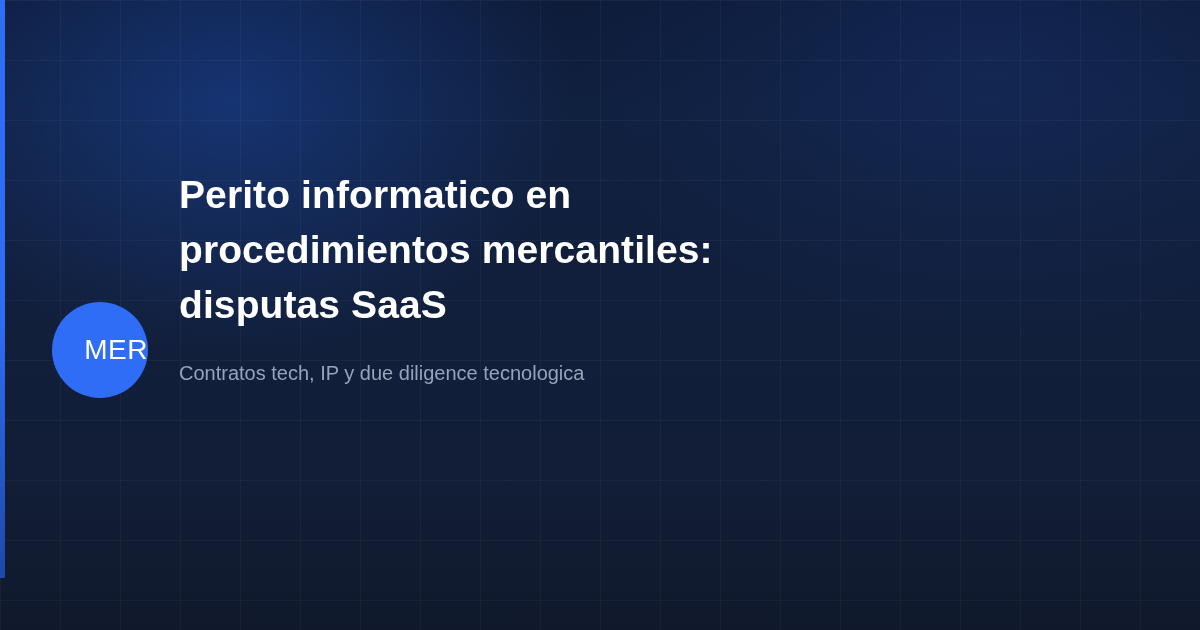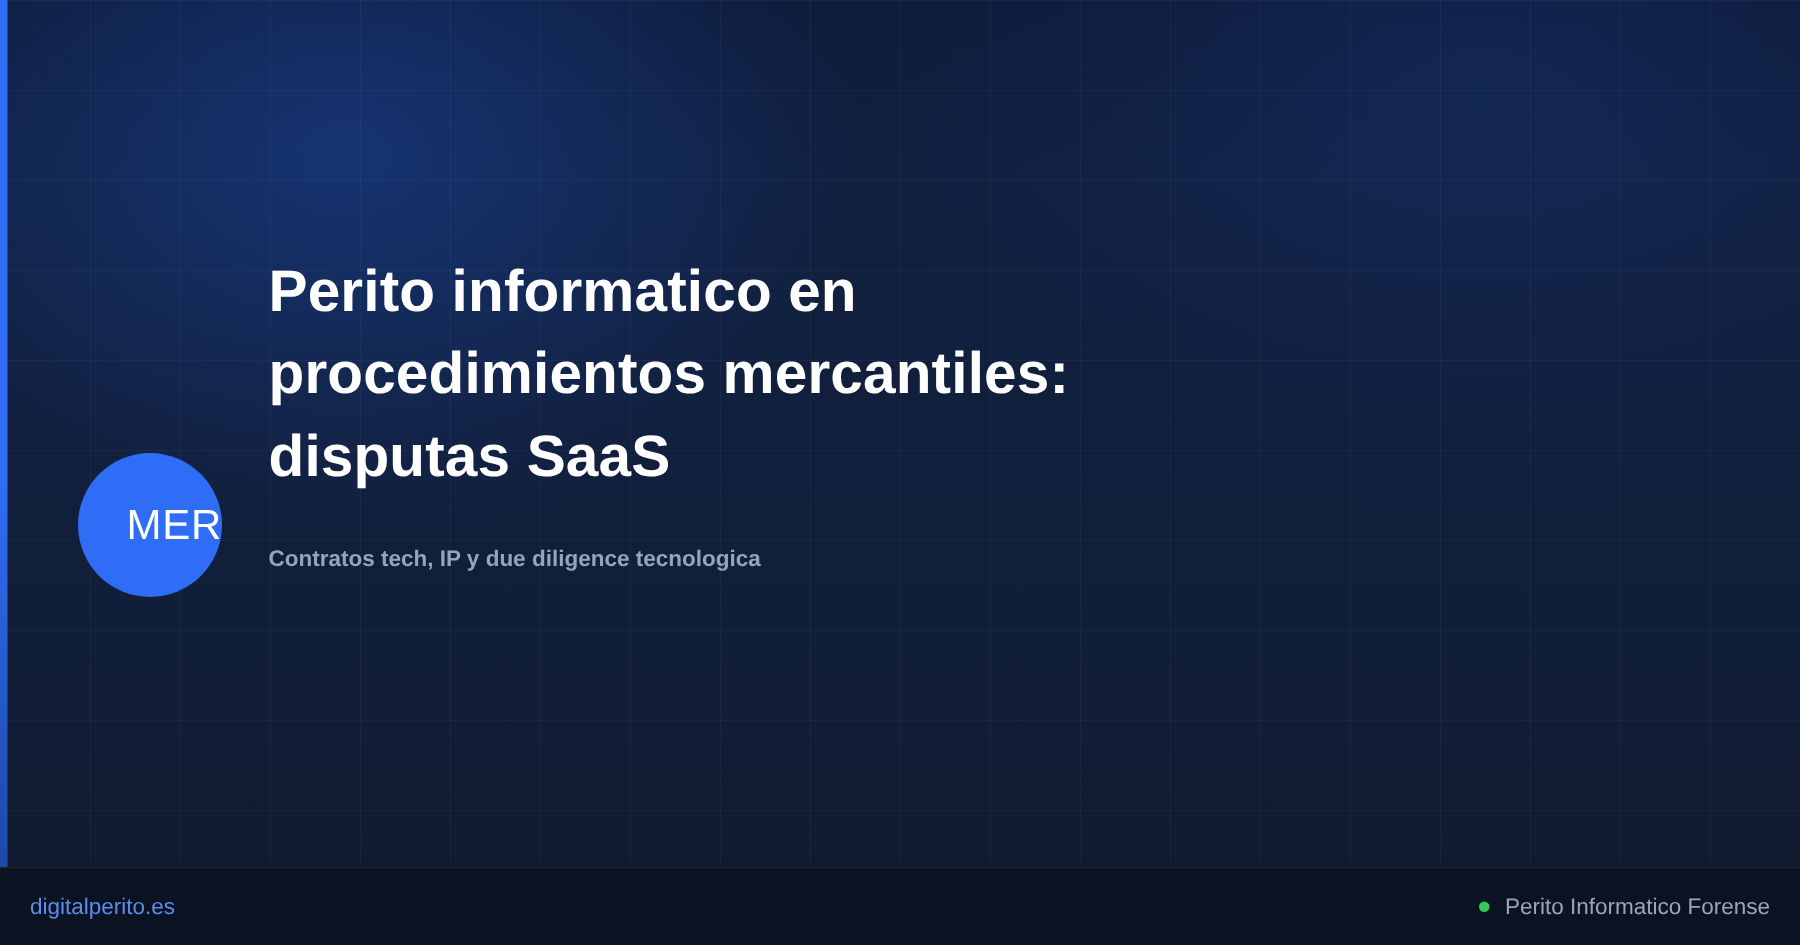--- a/index.html
+++ b/index.html
@@ -94,23 +94,23 @@
   .title {
     color: #ffffff;
     font-size: 39px;
     line-height: 55px;
     font-weight: 700;
     letter-spacing: 0.1px;
     margin: 0;
   }
   .subtitle {
     color: #96a3b8;
-    font-size: 15px;
+    font-size: 20px;
     line-height: 28px;
-    font-weight: 700;
+    font-weight: 400;
     margin: 27px 0 0 0;
   }
   .footer {
     position: absolute;
     left: 0;
     bottom: 0;
     width: 1200px;
     height: 52px;
     background: #0b1322;
     border-top: 1px solid rgba(255,255,255,0.06);
@@ -155,20 +155,13 @@
       <div class="badge">
         <span>MER</span>
       </div>
       <div class="text-block">
         <h1 class="title">Perito informatico en procedimientos mercantiles: disputas SaaS</h1>
         <p class="subtitle">Contratos tech, IP y due diligence tecnologica</p>
       </div>
     </div>
   </div>
 
-  <div class="footer">
-    <span class="domain">digitalperito.es</span>
-    <div class="footer-right">
-      <span class="dot"></span>
-      <span class="footer-label">Perito Informatico Forense</span>
-    </div>
-  </div>
 </div>
 
 </body></html>

